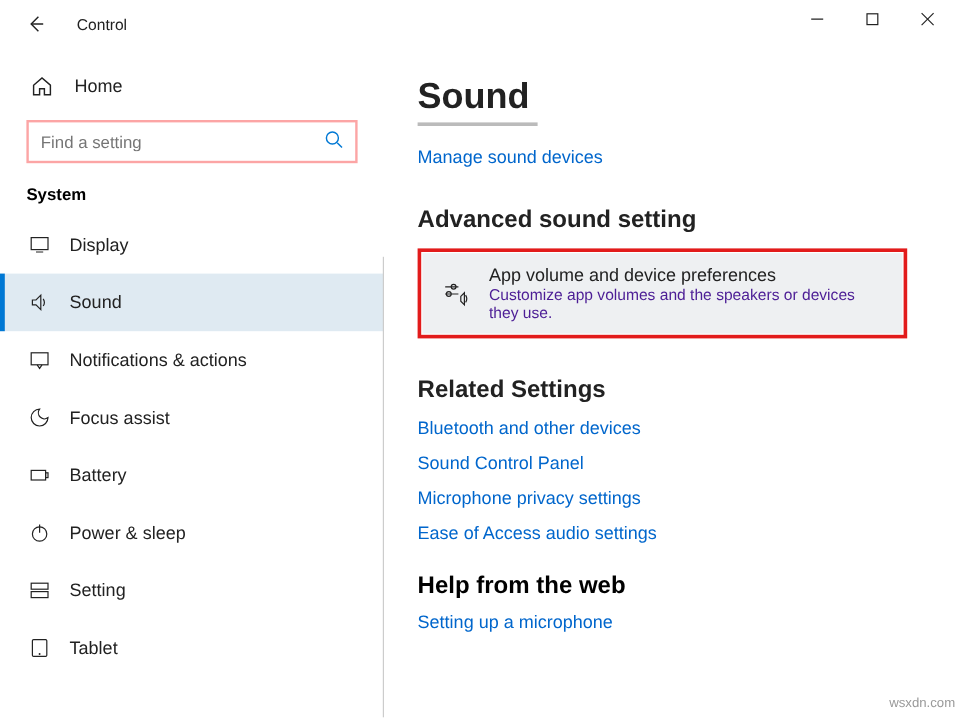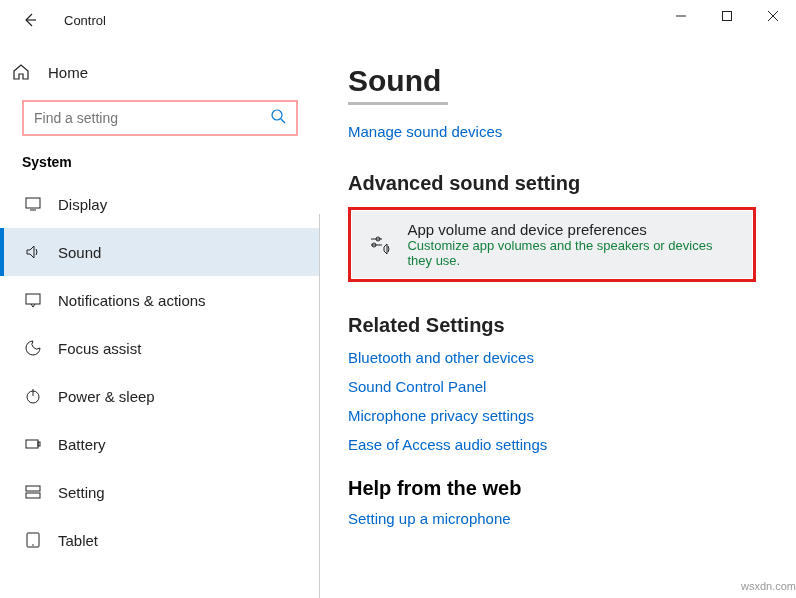--- a/index.html
+++ b/index.html
@@ -6,21 +6,21 @@
 body { width:796px; height:598px; background:#fff; overflow:hidden; position:relative; }
 
 .titlebar { height:40px; display:flex; align-items:center; padding-left:18px; }
 .titlebar .back { width:24px; height:24px; display:flex; align-items:center; justify-content:center; }
 .titlebar .title { margin-left:22px; font-size:13px; color:#222; }
 .winctrls { position:absolute; right:0; top:0; display:flex; }
 .winctrls .ctl { width:46px; height:32px; display:flex; align-items:center; justify-content:center; cursor:default; }
 
 .main { display:flex; height:calc(100% - 40px); }
 .sidebar { width:320px; padding-top:14px; position:relative; }
-.home { display:flex; align-items:center; padding:0 12px; height:36px; font-size:15px; color:#222; cursor:default; }
+.home { display:flex; align-items:center; padding:0 26px; height:36px; font-size:15px; color:#222; cursor:default; }
 .home .icon { width:22px; margin-right:14px; display:flex; align-items:center; }
 
 .search { margin:10px 22px 0 22px; border:2px solid #fca5a5; height:36px; display:flex; align-items:center; padding:0 10px; }
 .search input { flex:1; border:none; outline:none; font-size:14px; color:#666; background:transparent; }
 .search .sicon { color:#0078d4; }
 
 .sysheader { padding:18px 22px 10px 22px; font-weight:600; font-size:14px; }
 
 .navitem { display:flex; align-items:center; height:48px; padding:0 22px; font-size:15px; color:#222; cursor:default; position:relative; }
 .navitem .nicon { width:22px; margin-right:14px; display:flex; align-items:center; justify-content:center; }
@@ -32,21 +32,21 @@
 .content { flex:1; padding:24px 40px 0 28px; overflow:hidden; }
 .page-title { font-size:30px; font-weight:600; color:#222; }
 .underline { width:100px; height:3px; background:#bbb; margin:4px 0 18px 0; }
 .link { color:#0066cc; font-size:15px; margin-bottom:12px; cursor:default; display:block; }
 .section-h { font-size:20px; font-weight:600; margin:32px 0 12px 0; color:#222; }
 
 .highlight { border:3px solid #e21b1b; padding:1px; margin-top:2px; }
 .pref-box { background:#eef0f2; display:flex; align-items:center; padding:10px 14px; }
 .pref-icon { width:30px; margin-right:14px; display:flex; align-items:center; justify-content:center; }
 .pref-title { font-size:15px; color:#222; }
-.pref-sub { font-size:13px; color:#15803d; }
+.pref-sub { font-size:13px; color:#4c1d95; }
 
 .help-h { font-size:20px; font-weight:600; margin:24px 0 10px 0; }
 
 .watermark { position:absolute; right:0; bottom:6px; font-size:11px; color:#999; }
 </style>
 </head>
 <body>
 
 <div class="titlebar">
   <div class="back">
@@ -126,34 +126,34 @@
       <span class="nicon">
           <svg width="18" height="18" viewBox="0 0 18 18">
             <path d="M9 2 A7 7 0 1 0 16 9 A5 5 0 0 1 9 2 Z" stroke="#222" fill="none"></path>
           </svg>
         </span>
       <span>Focus assist</span>
     </div>
     <div class="navitem">
       <span class="nicon">
           <svg width="18" height="18" viewBox="0 0 18 18">
+            <rect x="2" y="5" width="12" height="8" stroke="#222" fill="none"></rect>
+            <rect x="14" y="7" width="2" height="4" stroke="#222" fill="none"></rect>
+          </svg>
+        </span>
+      <span>Battery</span>
+    </div>
+    <div class="navitem">
+      <span class="nicon">
+          <svg width="18" height="18" viewBox="0 0 18 18">
             <circle cx="9" cy="10" r="6" stroke="#222" fill="none"></circle>
             <line x1="9" y1="2" x2="9" y2="9" stroke="#222"></line>
           </svg>
         </span>
       <span>Power &amp; sleep</span>
-    </div>
-    <div class="navitem">
-      <span class="nicon">
-          <svg width="18" height="18" viewBox="0 0 18 18">
-            <rect x="2" y="5" width="12" height="8" stroke="#222" fill="none"></rect>
-            <rect x="14" y="7" width="2" height="4" stroke="#222" fill="none"></rect>
-          </svg>
-        </span>
-      <span>Battery</span>
     </div>
     <div class="navitem">
       <span class="nicon">
           <svg width="18" height="18" viewBox="0 0 18 18">
             <rect x="2" y="3" width="14" height="5" stroke="#222" fill="none"></rect>
             <rect x="2" y="10" width="14" height="5" stroke="#222" fill="none"></rect>
           </svg>
         </span>
       <span>Setting</span>
     </div>

